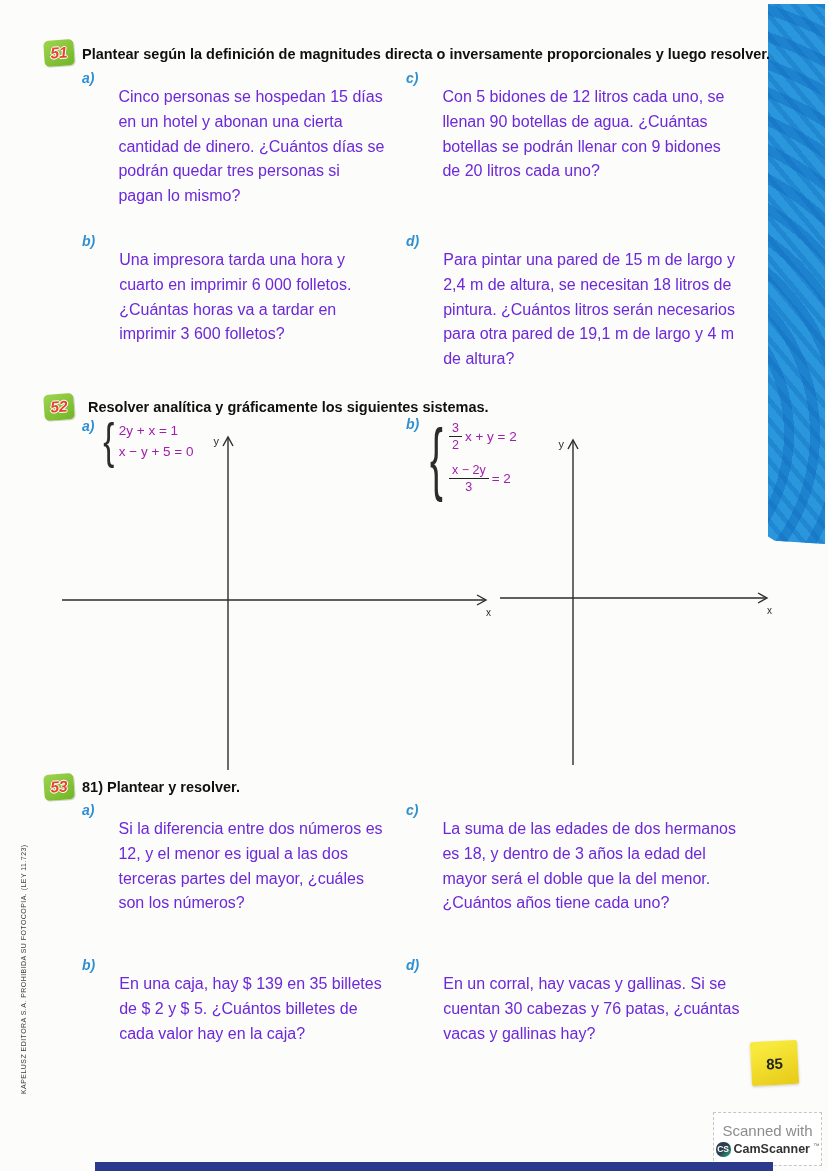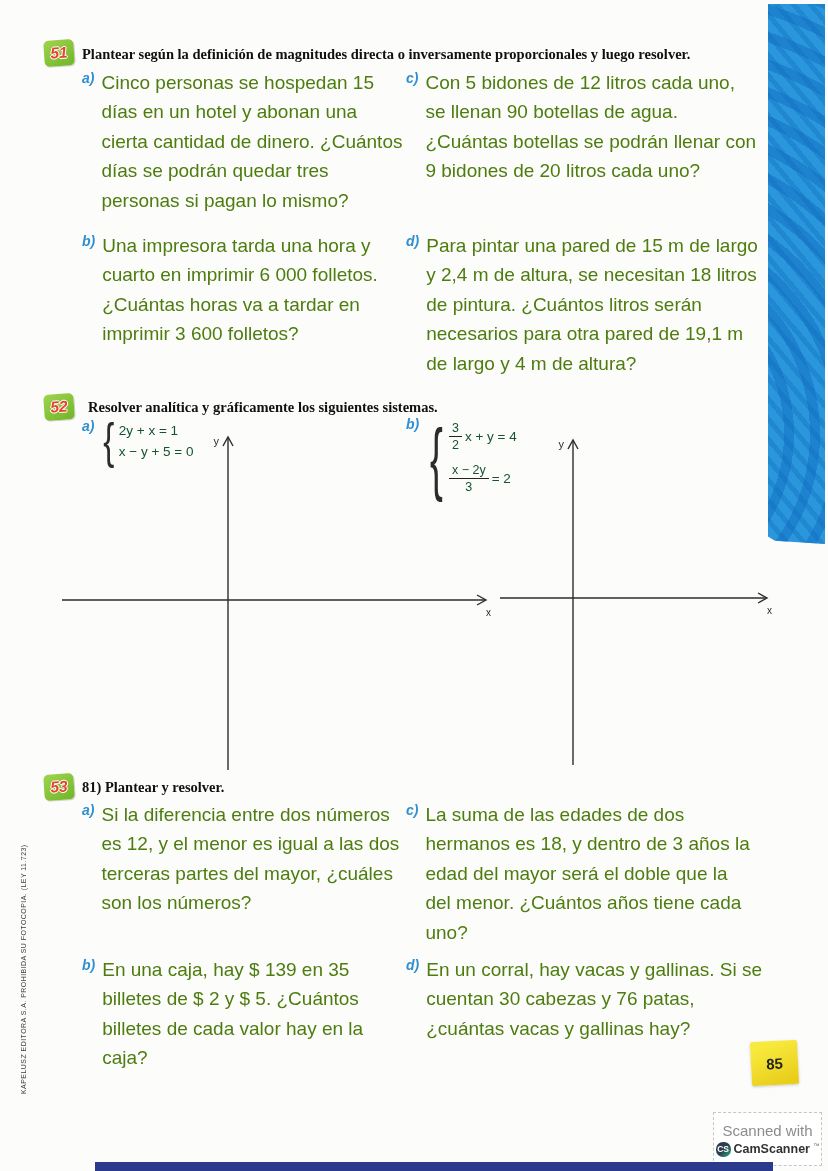--- a/index.html
+++ b/index.html
@@ -29,37 +29,37 @@
     background:linear-gradient(150deg,#9ad14b 10%,#76b82a 90%);
     box-shadow:1px 1px 0 rgba(0,0,0,.18);
     display:flex;align-items:center;justify-content:center;
     transform:rotate(-4deg);
   }
   .badge span{
     color:#e8432a;font-weight:800;font-style:italic;font-size:15.5px;
     text-shadow:-1px 0 0 #fff,1px 0 0 #fff,0 -1px 0 #fff,0 1px 0 #fff;
   }
   .ex-title{
-    position:absolute;font-weight:700;font-size:14.5px;color:#101010;margin:0;font-family:Liberation Serif, serif;
+    position:absolute;font-weight:700;font-size:14.5px;color:#101010;margin:0;
   }
   
   .item{position:absolute;display:flex;gap:7px;align-items:flex-start;}
   .letter{
     color:#2e8fd1;font-weight:700;font-style:italic;font-size:14px;
     flex:0 0 auto;line-height:1.5;
   }
-  .item p{margin:0;font-size:19px;line-height:1.55;color:#4d7c0f;}
+  .item p{margin:17px;font-size:16px;line-height:1.55;color:#6d28d9;}
   
   .system{position:absolute;display:flex;align-items:center;gap:2px;}
   .sys-label{color:#2e8fd1;font-weight:700;font-style:italic;font-size:14px;margin-right:5px;align-self:flex-start;}
   .brace{color:#2c2c2c;font-weight:300;line-height:1;display:inline-block;}
   .brace-2{font-size:46px;transform:scale(.72,1.08);}
   .brace-tall{font-size:62px;transform:scale(.62,1.3);}
   .eq-col{display:flex;flex-direction:column;}
-  .eq{font-size:13.5px;color:#14532d;white-space:nowrap;}
+  .eq{font-size:13.5px;color:#a21caf;white-space:nowrap;}
   .eq-col-a .eq{padding:3px 0;}
   .eq-col-b .eq{padding:5px 0;display:flex;align-items:center;gap:3px;}
   .frac{display:inline-block;vertical-align:middle;text-align:center;font-size:12.5px;line-height:1.15;}
   .frac .num{display:block;border-bottom:1.3px solid #222;padding:0 3px 1px;}
   .frac .den{display:block;padding-top:1px;}
   
   .graph{position:absolute;}
   .graph line,.graph path{stroke:#2d2d2d;stroke-width:1.4;fill:none;}
   .graph text{fill:#2d2d2d;font-family:"Liberation Sans",sans-serif;}
   
@@ -137,21 +137,21 @@
 
   <div class="system" style="left:406px;top:416px;">
     <span class="sys-label">b)</span>
     <span class="brace brace-tall">{</span>
     <span class="eq-col eq-col-b">
       <span class="eq">
         <span class="frac">
           <span class="num">3</span>
           <span class="den">2</span>
         </span>
-        <span>x + y = 4</span>
+        <span>x + y = 2</span>
       </span>
       <span class="eq">
         <span class="frac">
           <span class="num">x − 2y</span>
           <span class="den">3</span>
         </span>
         <span>= 2</span>
       </span>
     </span>
   </div>

